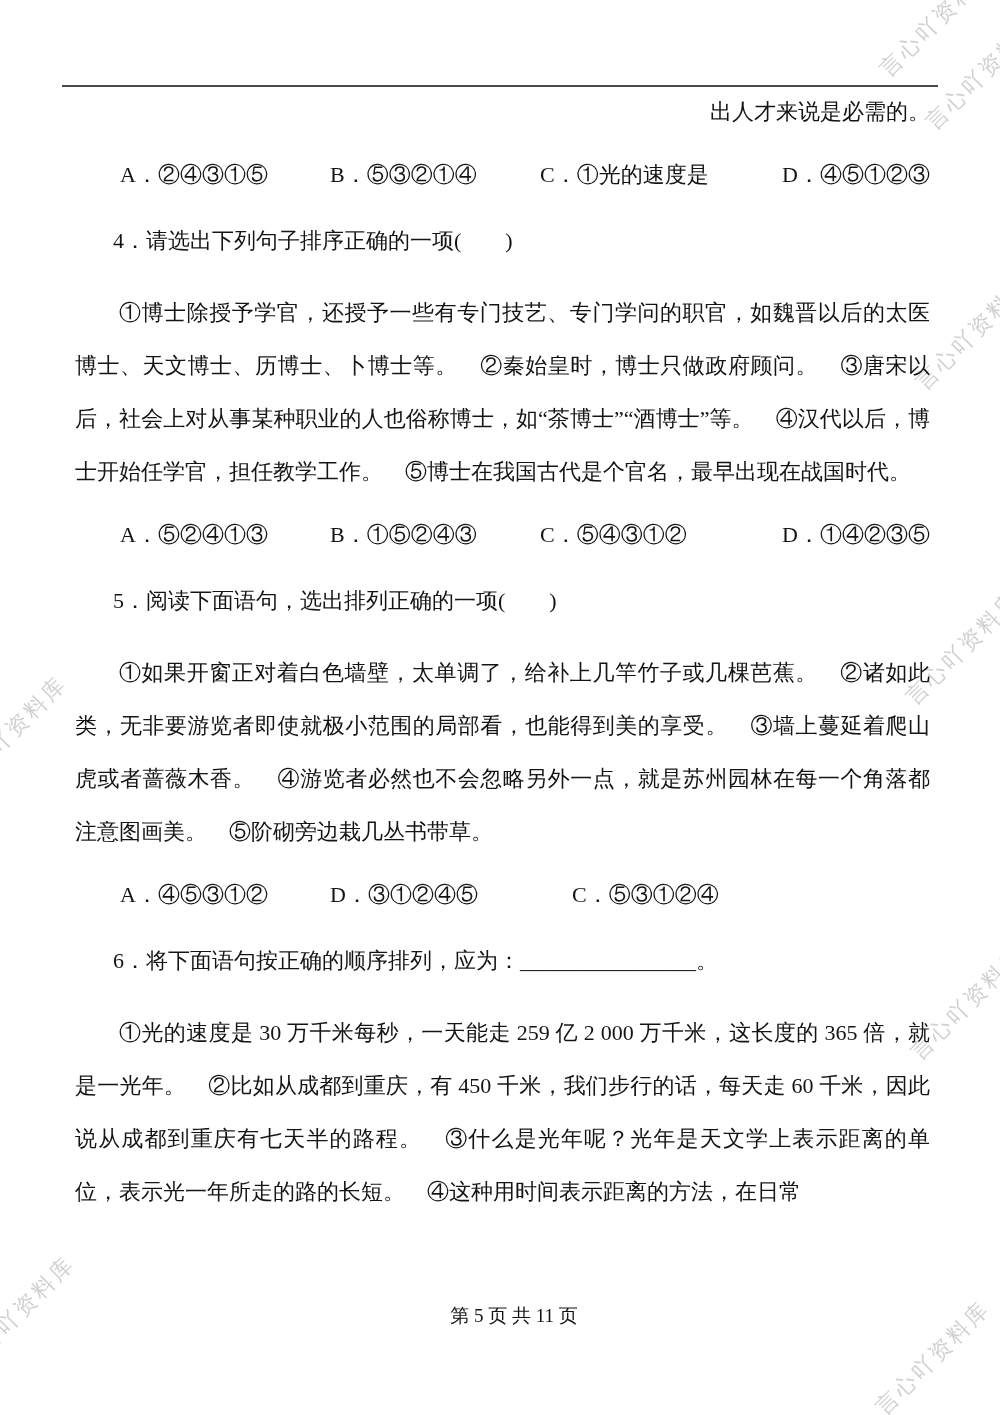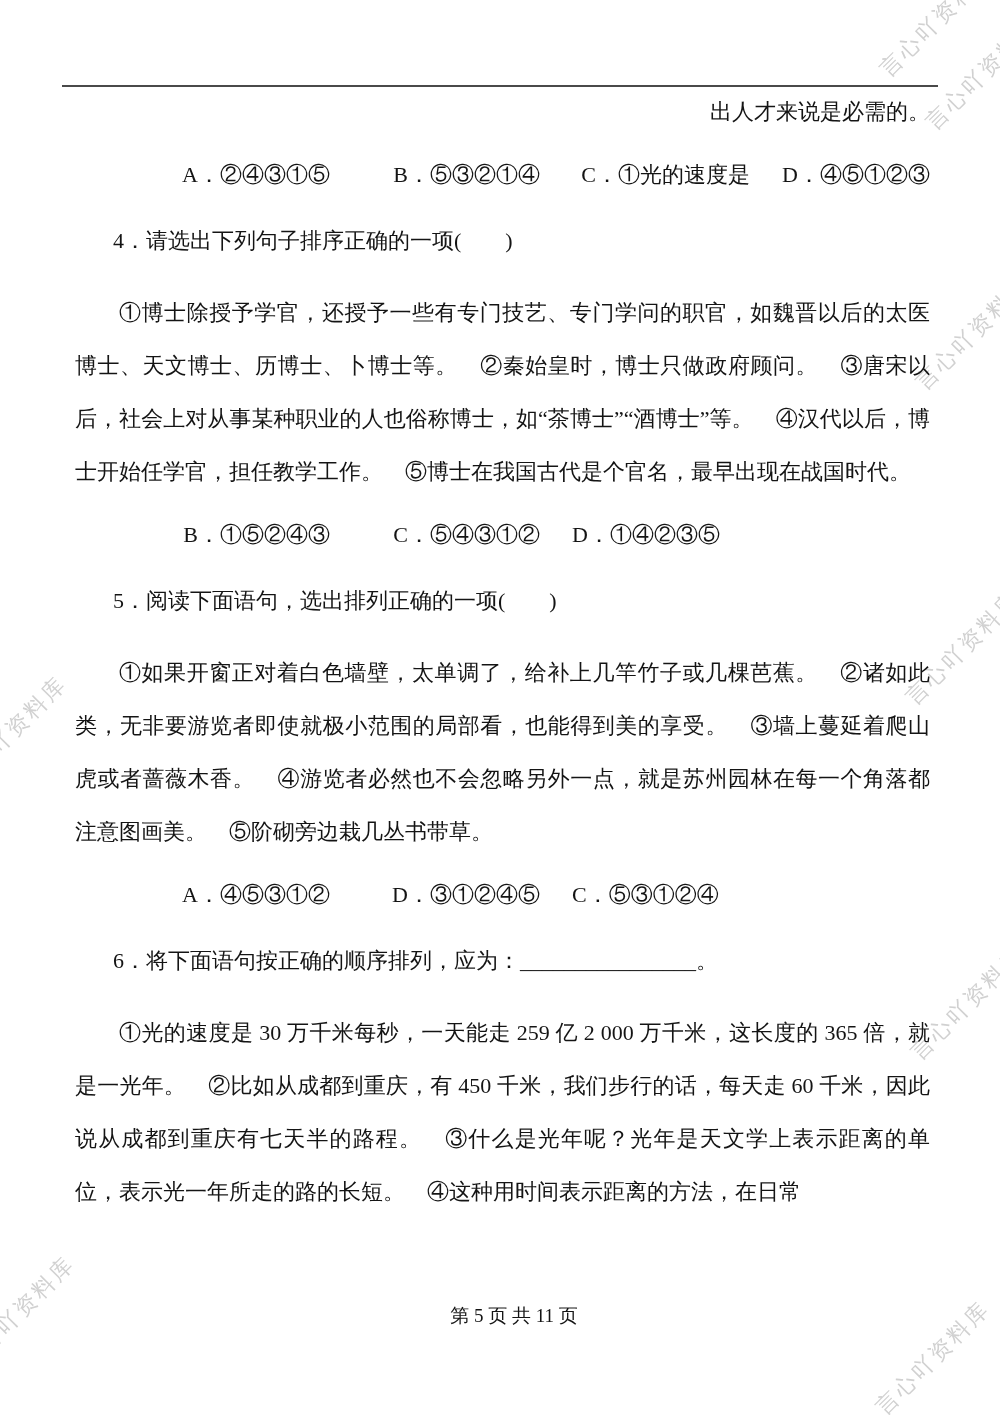--- a/index.html
+++ b/index.html
@@ -60,21 +60,20 @@
   .options-row {
     display: flex;
     padding-left: 45px;
     margin-top: 10px;
     white-space: nowrap;
   }
   .options-row .opt {
     display: inline-block;
     width: 210px;
     flex: 0 0 auto;
-    text-align: right;
   }
   .options-row .opt:last-child { width: auto; margin-left: 32px; }
   .qtitle {
     padding-left: 38px;
     margin-top: 13px !important;
   }
   .para {
     text-align: justify;
     text-indent: 2em;
     margin-top: 19px !important;
@@ -114,20 +113,21 @@
       <span class="opt">A．②④③①⑤</span>
       <span class="opt">B．⑤③②①④</span>
       <span class="opt">C．①光的速度是</span>
       <span class="opt">D．④⑤①②③</span>
     </div>
 
     <p class="qtitle">4．请选出下列句子排序正确的一项(　　)</p>
     <p class="para">①博士除授予学官，还授予一些有专门技艺、专门学问的职官，如魏晋以后的太医博士、天文博士、历博士、卜博士等。　②秦始皇时，博士只做政府顾问。　③唐宋以后，社会上对从事某种职业的人也俗称博士，如“茶博士”“酒博士”等。　④汉代以后，博士开始任学官，担任教学工作。　⑤博士在我国古代是个官名，最早出现在战国时代。</p>
 
     <div class="options-row">
+      <span class="opt">A．⑤②④①③</span>
       <span class="opt">B．①⑤②④③</span>
       <span class="opt">C．⑤④③①②</span>
       <span class="opt">D．①④②③⑤</span>
     </div>
 
     <p class="qtitle">5．阅读下面语句，选出排列正确的一项(　　)</p>
     <p class="para">①如果开窗正对着白色墙壁，太单调了，给补上几竿竹子或几棵芭蕉。　②诸如此类，无非要游览者即使就极小范围的局部看，也能得到美的享受。　③墙上蔓延着爬山虎或者蔷薇木香。　④游览者必然也不会忽略另外一点，就是苏州园林在每一个角落都注意图画美。　⑤阶砌旁边栽几丛书带草。</p>
 
     <div class="options-row">
       <span class="opt">A．④⑤③①②</span>

